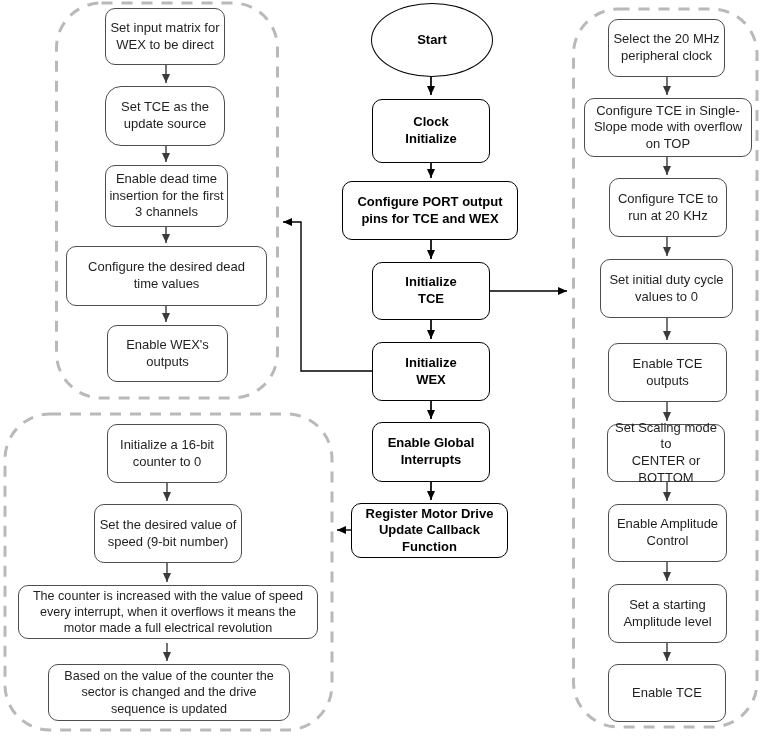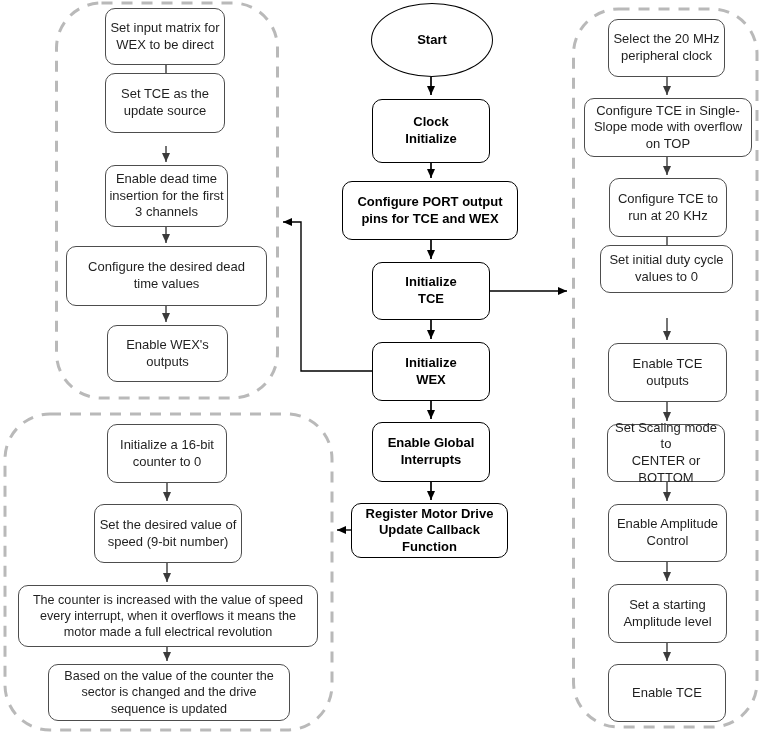--- a/index.html
+++ b/index.html
@@ -23,36 +23,36 @@
   .p-start { left:371px; top:3px;   width:122px; height:74px; }
   .p-c0    { left:372px; top:99px;  width:118px; height:64px; }
   .p-c1    { left:342px; top:181px; width:176px; height:59px; }
   .p-c2    { left:372px; top:262px; width:118px; height:58px; }
   .p-c3    { left:372px; top:342px; width:118px; height:59px; }
   .p-c4    { left:372px; top:422px; width:118px; height:60px; }
   .p-c5    { left:351px; top:503px; width:157px; height:55px; }
 
   
   .p-lt0 { left:105px; top:8px;   width:120px; height:57px; }
-  .p-lt1 { left:105px; top:73px;  width:120px; height:60px; }
+  .p-lt1 { left:105px; top:86px;  width:120px; height:60px;border-radius:16px; }
   .p-lt2 { left:105px; top:165px; width:123px; height:62px; }
   .p-lt3 { left:66px;  top:246px; width:201px; height:60px; }
   .p-lt4 { left:107px; top:325px; width:121px; height:57px; }
 
   
   .p-lb0 { left:107px; top:424px; width:120px; height:59px; }
   .p-lb1 { left:94px;  top:504px; width:148px; height:59px; }
-  .p-lb2 { left:18px;  top:585px; width:300px; height:62px; }
+  .p-lb2 { left:18px;  top:585px; width:300px; height:54px; }
   .p-lb3 { left:48px;  top:664px; width:242px; height:57px; }
 
   
   .p-r0 { left:608px; top:19px;  width:117px; height:58px; }
   .p-r1 { left:584px; top:98px;  width:168px; height:59px; }
   .p-r2 { left:609px; top:178px; width:118px; height:59px; }
-  .p-r3 { left:600px; top:245px; width:133px; height:48px; }
+  .p-r3 { left:600px; top:259px; width:133px; height:59px; }
   .p-r4 { left:608px; top:343px; width:119px; height:59px; }
   .p-r5 { left:607px; top:424px; width:118px; height:58px; }
   .p-r6 { left:608px; top:504px; width:119px; height:58px; }
   .p-r7 { left:608px; top:584px; width:119px; height:59px; }
   .p-r8 { left:608px; top:664px; width:118px; height:58px; }
 </style>
 </head>
 <body>
 
 <div class="canvas">

